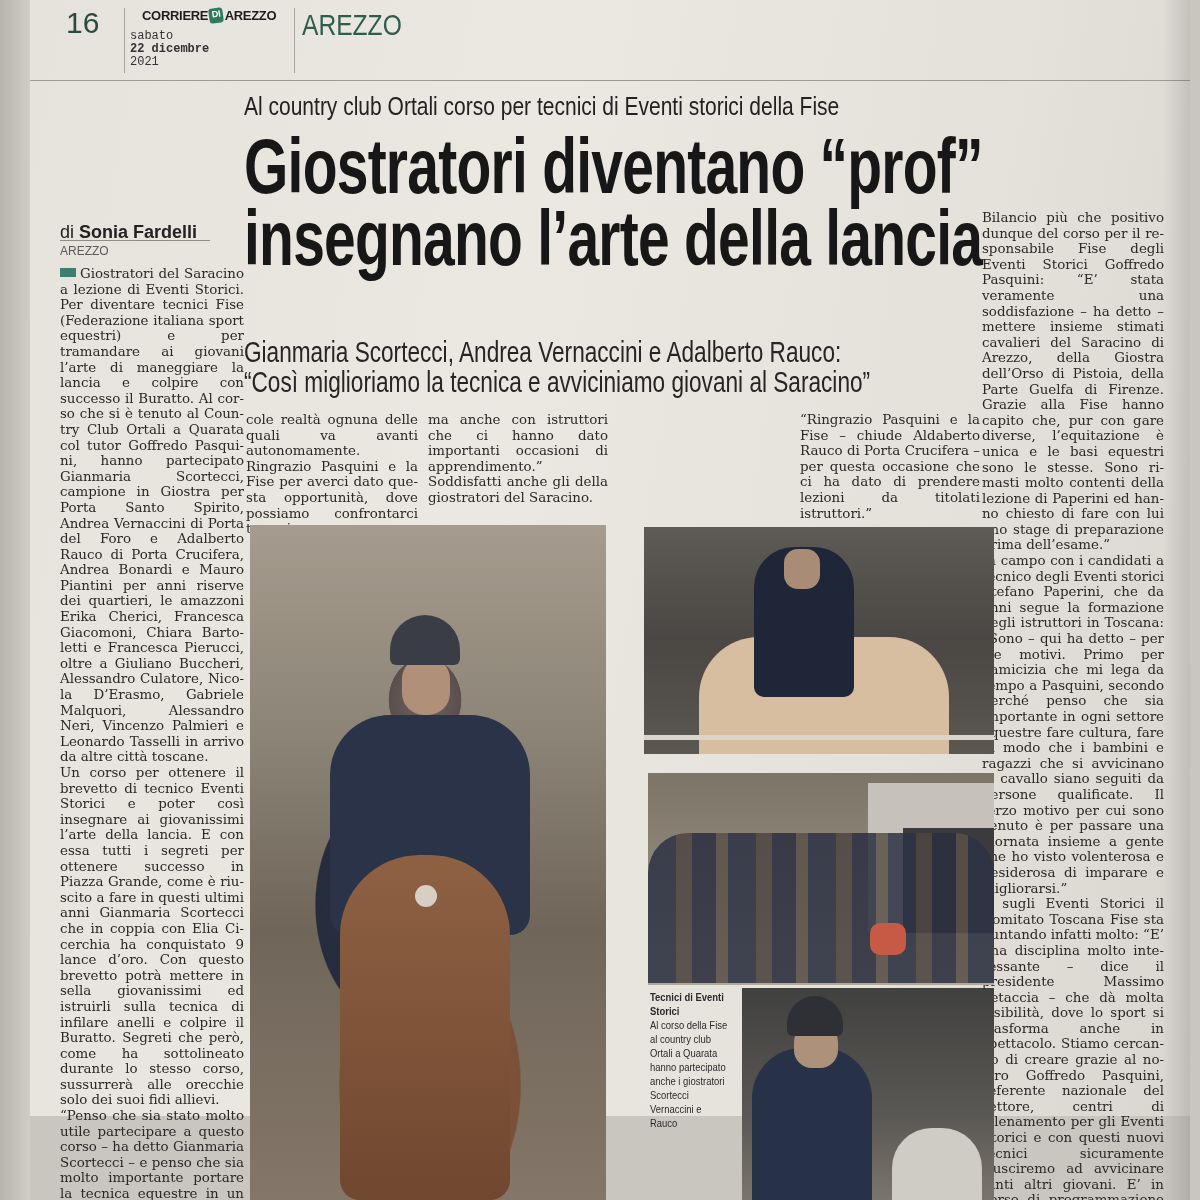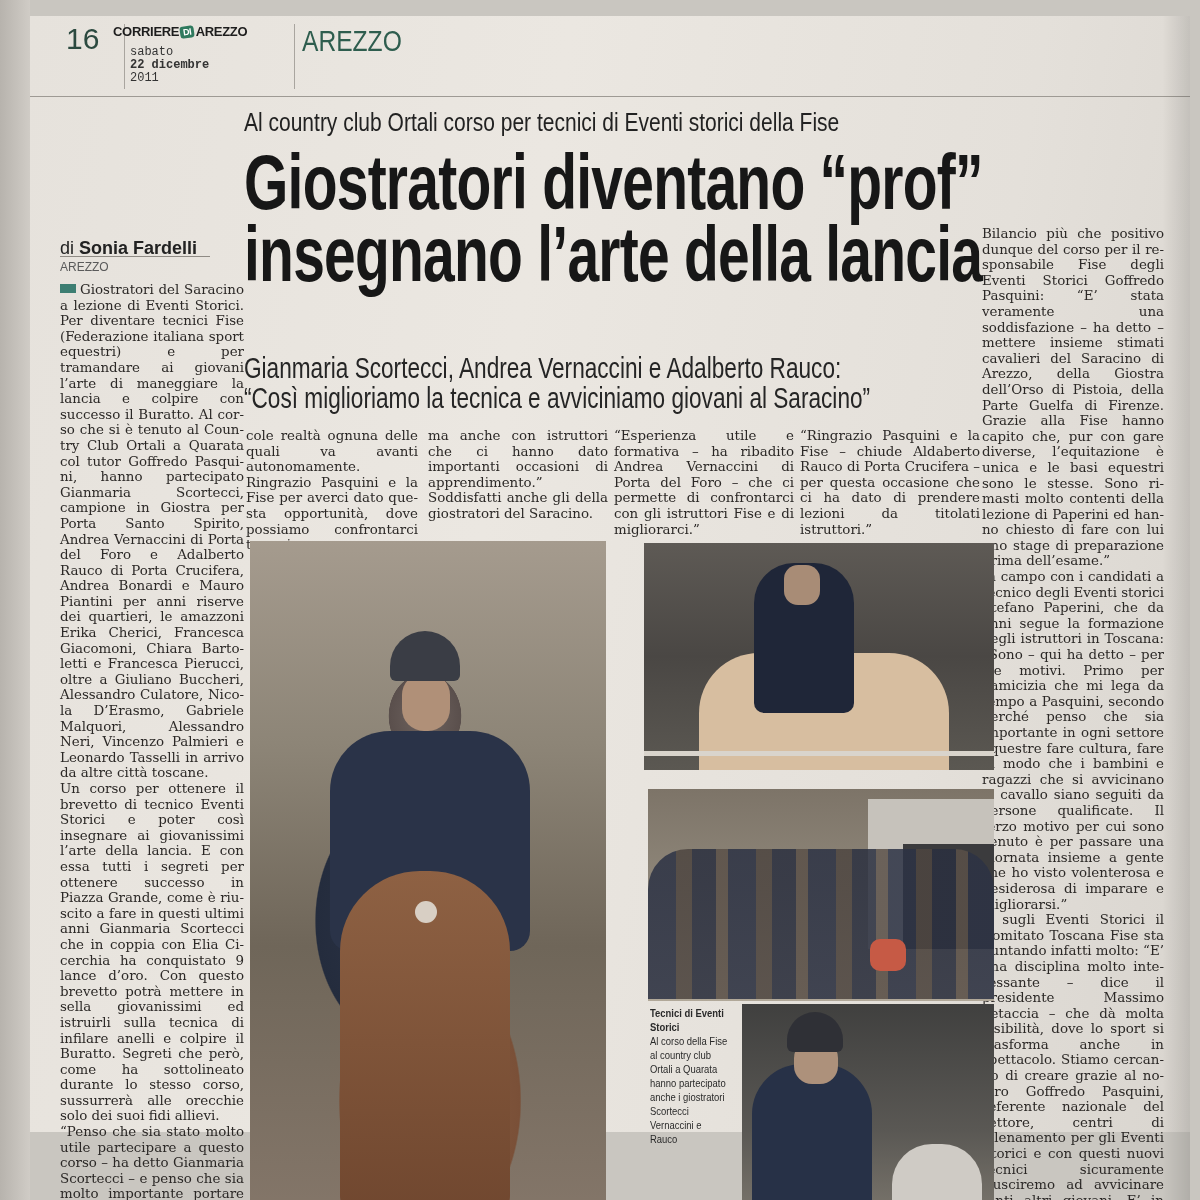--- a/index.html
+++ b/index.html
@@ -6,36 +6,35 @@
   html, body { width: 1200px; height: 1200px; overflow: hidden; }
   body {
     background: #c9c6c0;
     font-family: "DejaVu Serif", serif;
     color: #2a2826;
     position: relative;
   }
   .page {
     position: absolute; left: 30px; top: 0; width: 1160px; height: 1116px;
     background: linear-gradient(100deg, #e6e2dc 0%, #ebe7e1 40%, #e4e0da 75%, #d9d5cf 100%);
-    margin-top: 16px;
   }
   .left-edge {
     position: absolute; left: 0; top: 0; width: 30px; height: 1200px;
     background: linear-gradient(90deg, #b7b3ad, #d0ccc6);
   }
   
   .hdr { position: absolute; left: 0; top: 0; width: 1160px; height: 80px; }
   .page-num {
     position: absolute; left: 36px; top: 6px; font-family: "Liberation Sans", sans-serif;
     font-size: 30px; color: #2c4a40;
   }
   .hdr-sep1 { position: absolute; left: 94px; top: 8px; width: 1px; height: 65px; background: #a9a59f; }
   .masthead {
-    position: absolute; left: 83px; top: 8px; font-family: "Liberation Sans", sans-serif;
-    font-weight: bold; font-size: 13px; letter-spacing: -0.3px; color: #1d1d1d; display: flex; align-items: center;
+    position: absolute; left: 112px; top: 8px; font-family: "Liberation Sans", sans-serif;
+    font-weight: bold; font-size: 13px; letter-spacing: -0.3px; color: #1d1d1d; display: flex; 
   }
   .masthead .di {
     display: inline-block; background: #2f7a5e; color: #fff; font-size: 9px; padding: 1px 3px; margin: 0 1px;
     border-radius: 3px; transform: rotate(-8deg);
   }
   .date-lines { position: absolute; left: 100px; top: 30px; font-family: Liberation Mono, monospace; font-size: 12px; line-height: 13px; color: #333; }
   .date-lines .bold { font-weight: bold; text-align: center; }
   .hdr-sep2 { position: absolute; left: 264px; top: 8px; width: 1px; height: 65px; background: #a9a59f; }
   .section {
     position: absolute; left: 272px; top: 8px; font-family: "Liberation Sans", sans-serif;
@@ -141,21 +140,21 @@
     <div class="page-num">16</div>
     <div class="hdr-sep1"></div>
     <div class="masthead">
       <span>CORRIERE</span>
       <span class="di">DI</span>
       <span>AREZZO</span>
     </div>
     <div class="date-lines">
       <div>sabato</div>
       <div class="bold">22 dicembre</div>
-      <div>2011</div>
+      <div>2021</div>
     </div>
     <div class="hdr-sep2"></div>
     <div class="section">AREZZO</div>
   </div>
   <div class="hdr-rule"></div>
 
   <div class="kicker">Al country club Ortali corso per tecnici di Eventi storici della Fise</div>
   <div class="headline">
     <div>Giostratori diventano “prof”</div>
     <div>insegnano l’arte della lancia</div>
@@ -180,23 +179,20 @@
 
   <div class="col col2">
     <p>cole realtà ognuna delle quali va avanti autonoma­mente. Ringrazio Pasquini e la Fise per averci dato que­sta opportunità, dove pos­siamo confrontarci tra noi,</p>
   </div>
 
   <div class="col col3">
     <p>ma anche con istruttori che ci hanno dato importanti occasioni di apprendimen­to.”</p>
     <p>Soddisfatti anche gli della giostratori del Saracino.</p>
   </div>
 
-  <div class="col col4">
-    <p>“Esperienza utile e formati­va – ha ribadito Andrea Ver­naccini di Porta del Foro – che ci permette di confron­tarci con gli istruttori Fise e di migliorarci.”</p>
-  </div>
 
   <div class="col col5">
     <p>“Ringrazio Pasquini e la Fi­se – chiude Aldaberto Rau­co di Porta Crucifera – per questa occasione che ci ha dato di prendere lezioni da titolati istruttori.”</p>
   </div>
 
   <div class="col col6">
     <p>Bilancio più che positivo dunque del corso per il re­sponsabile Fise degli Even­ti Storici Goffredo Pasqui­ni: “E’ stata veramente una soddisfazione – ha detto – mettere insieme stimati ca­valieri del Saracino di Arez­zo, della Giostra dell’Orso di Pistoia, della Parte Guel­fa di Firenze. Grazie alla Fi­se hanno capito che, pur con gare diverse, l’equita­zione è unica e le basi eque­stri sono le stesse. Sono ri­masti molto contenti della lezione di Paperini ed han­no chiesto di fare con lui uno stage di preparazione prima dell’esame.”</p>
     <p>In campo con i candidati a tecnico degli Eventi storici Stefano Paperini, che da an­ni segue la formazione de­gli istruttori in Toscana: “Sono – qui ha detto – per tre motivi. Primo per l’ami­cizia che mi lega da tempo a Pasquini, secondo perché penso che sia importante in ogni settore equestre fa­re cultura, fare in modo che i bambini e ragazzi che si avvicinano al cavallo sia­no seguiti da persone quali­ficate. Il terzo motivo per cui sono venuto è per passa­re una giornata insieme a gente che ho visto volente­rosa e desiderosa di impara­re e migliorarsi.”</p>
     <p>E sugli Eventi Storici il Co­mitato Toscana Fise sta puntando infatti molto: “E’ una disciplina molto inte­ressante – dice il presiden­te Massimo Petaccia – che dà molta visibilità, dove lo sport si trasforma anche in spettacolo. Stiamo cercan­do di creare grazie al no­stro Goffredo Pasquini, refe­rente nazionale del settore, centri di allenamento per gli Eventi Storici e con que­sti nuovi tecnici sicuramen­te riusciremo ad avvicinare tanti altri giovani. E’ in cor­so di programmazione il ca­lendario di gare per il 2019 nelle quali coinvolgeremo le città che ospitano giostre storiche.”</p>
   </div>

